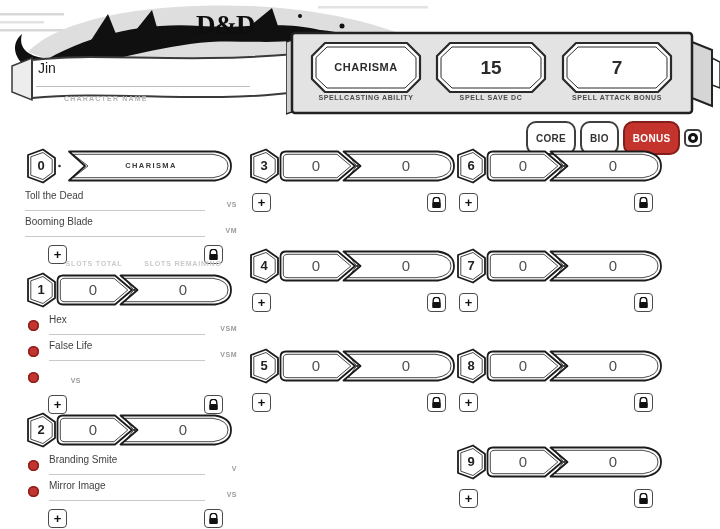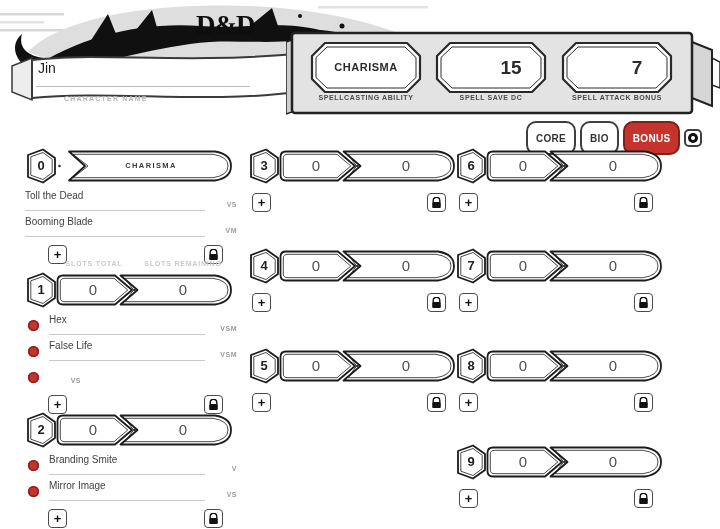--- a/index.html
+++ b/index.html
@@ -11,21 +11,21 @@
   .logo-art{position:absolute;left:0;top:0;}
   .logo-dnd{font-family:"Liberation Serif",serif;font-weight:bold;}
 
   .char-name{position:absolute;left:38px;top:60px;font-size:14px;color:#222;}
   .char-underline{position:absolute;left:36px;top:86px;width:214px;height:1px;background:#bdbdbd;}
   .char-caption{position:absolute;left:64px;top:95px;font-size:7px;color:#b3b3b3;letter-spacing:1.2px;font-weight:bold;}
 
   .stat-val{position:absolute;top:43px;width:108px;height:49px;line-height:49px;text-align:center;
             font-weight:bold;color:#2b2b2b;}
   .stat-val.word{font-size:11px;letter-spacing:0.5px;}
-  .stat-val.num{font-size:19px;padding-left:20px;}
+  .stat-val.num{font-size:19px;}
   .stat-label{position:absolute;top:94px;width:140px;text-align:center;font-size:7px;font-weight:bold;
               color:#4a4a4a;letter-spacing:0.6px;}
 
   
   .tabs{position:absolute;left:526px;top:121px;display:flex;gap:4px;align-items:center;}
   .pill{display:inline-flex;align-items:center;height:34px;padding:0 8px;border:2px solid #3f3f3f;
         border-radius:10px;font-size:10px;font-weight:bold;color:#333;background:#fff;
         letter-spacing:0.3px;box-sizing:border-box;}
   .pill.active{background:#c5332d;border-color:#821f1a;color:#fff;}
   .gear-outer{width:18px;height:18px;border:2px solid #3f3f3f;border-radius:5px;background:#fff;

